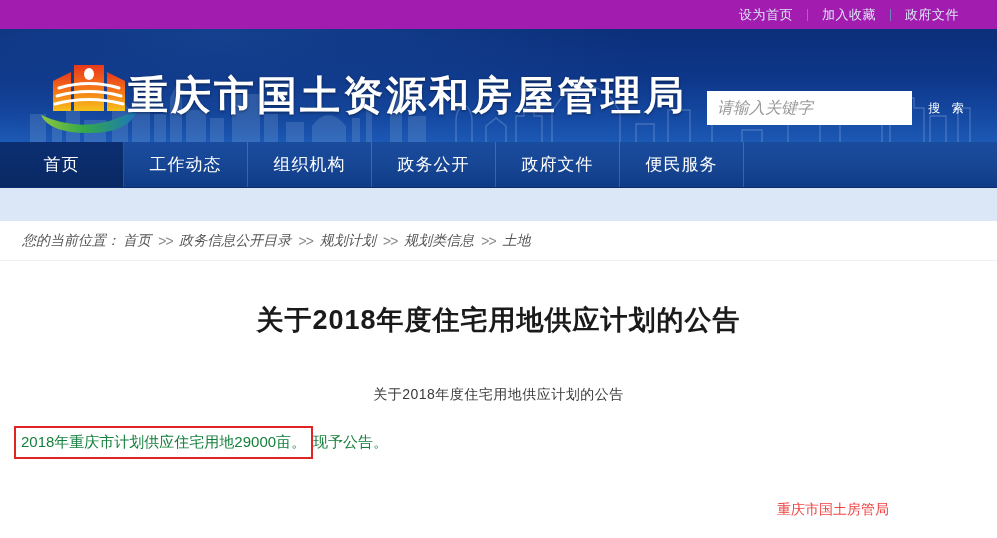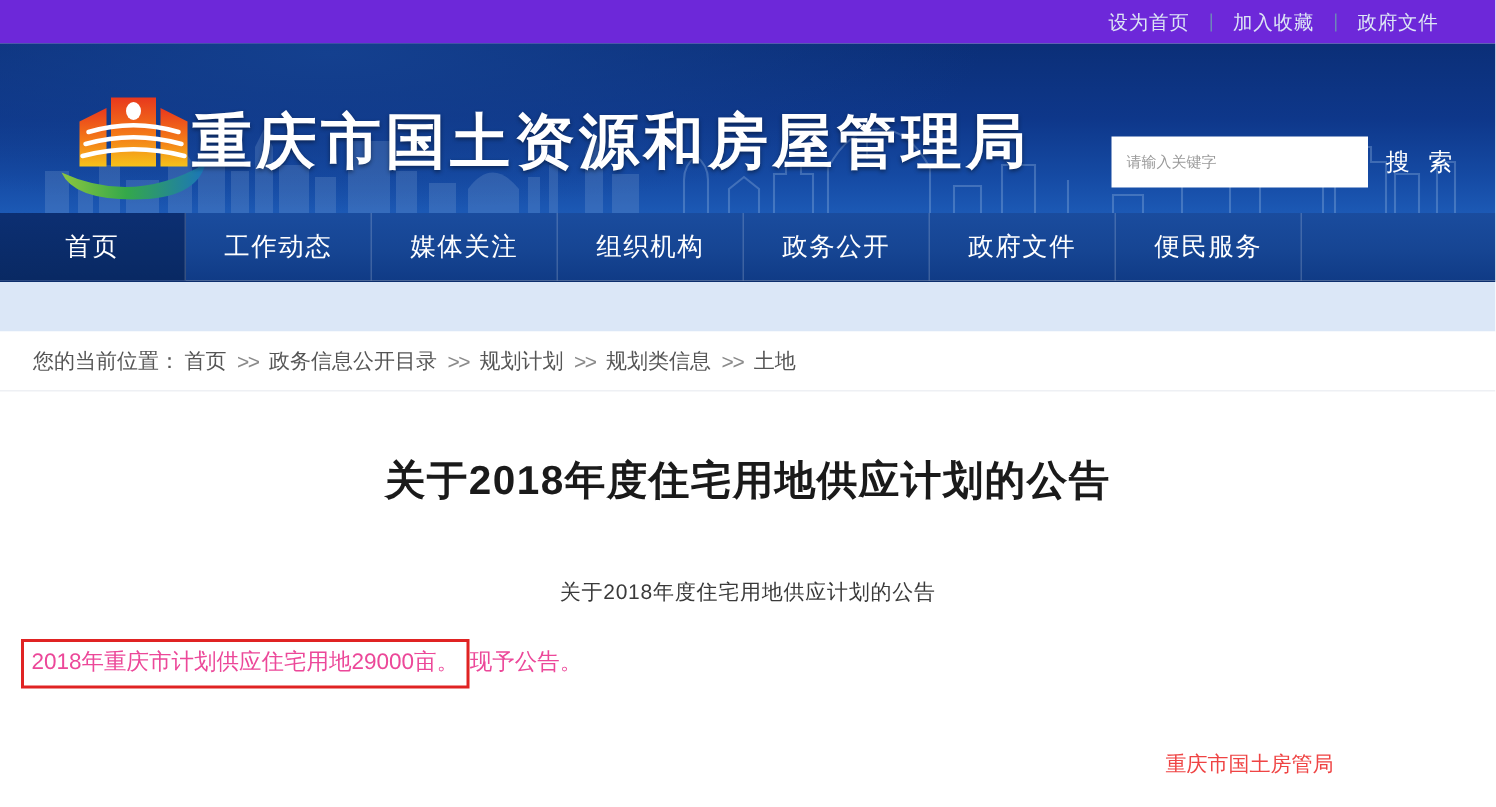--- a/index.html
+++ b/index.html
@@ -11,21 +11,21 @@
     height: 538px;
     overflow: hidden;
     background: #ffffff;
     font-family: "Liberation Sans", "DejaVu Sans", sans-serif;
     -webkit-font-smoothing: antialiased;
   }
 
   
   .topbar {
     height: 29px;
-    background: #6d28d9;
+    background: #a21caf;
     display: flex;
     align-items: center;
     justify-content: flex-end;
     padding-right: 24px;
     box-sizing: border-box;
   }
   .topbar-link {
     color: #dde6f5;
     font-size: 13px;
     letter-spacing: .5px;
@@ -77,39 +77,40 @@
     white-space: nowrap;
   }
   .search-wrap {
     position: absolute;
     right: 13px;
     top: 62px;
     display: flex;
     align-items: center;
   }
   .search-input {
-    width: 171px;
+    width: 205px;
     height: 34px;
     border: none;
     outline: none;
     background: #ffffff;
-    font-size: 10px;
+    font-size: 16px;
     color: #333;
     padding: 0 10px;
     box-sizing: border-box;
     font-family: "Liberation Sans", "DejaVu Sans", sans-serif;
+    font-style: italic;
   }
   .search-input::placeholder { color: #999; }
   .search-btn {
     width: 72px;
     height: 34px;
     border: none;
     background: transparent;
     color: #ffffff;
-    font-size: 16px;
+    font-size: 12px;
     letter-spacing: 4px;
     cursor: pointer;
     font-family: "Liberation Sans", "DejaVu Sans", sans-serif;
   }
 
   
   .nav {
     height: 45px;
     background: linear-gradient(180deg, #1a4c9e 0%, #164593 55%, #103b86 100%);
     display: flex;
@@ -147,20 +148,21 @@
   .breadcrumb {
     height: 40px;
     display: flex;
     align-items: center;
     padding-left: 22px;
     font-size: 14px;
     color: #4a4a4a;
     background: #ffffff;
     border-bottom: 1px solid #eef0f4;
     box-sizing: border-box;
+    font-style: italic;
   }
   .crumb-label { color: #555; }
   .crumb-link {
     color: #555;
     text-decoration: none;
     cursor: pointer;
     padding: 0 3px;
   }
   .crumb-sep {
     color: #8a8a8a;
@@ -184,21 +186,21 @@
   .doc-subtitle {
     text-align: center;
     font-size: 14px;
     color: #3a3a3a;
     margin-top: 48px;
     letter-spacing: .5px;
   }
   .doc-para {
     margin-top: 22px;
     font-size: 15px;
-    color: #ec4899;
+    color: #15803d;
     line-height: 1.6;
     margin-left: 2px;
   }
   .highlight-box {
     display: inline-block;
     border: 2px solid #e02323;
     padding: 2px 5px 3px 5px;
     box-sizing: border-box;
   }
   .doc-sign {
@@ -292,21 +294,20 @@
 
   <div class="search-wrap">
     <input class="search-input" type="text" placeholder="请输入关键字" style="">
     <button class="search-btn">搜 索</button>
   </div>
 </div>
 
 <div class="nav">
   <div class="nav-item active">首页</div>
   <div class="nav-item">工作动态</div>
-  <div class="nav-item">媒体关注</div>
   <div class="nav-item">组织机构</div>
   <div class="nav-item">政务公开</div>
   <div class="nav-item">政府文件</div>
   <div class="nav-item">便民服务</div>
   <div class="nav-tail"></div>
 </div>
 
 <div class="sub-strip"></div>
 
 <div class="breadcrumb">

